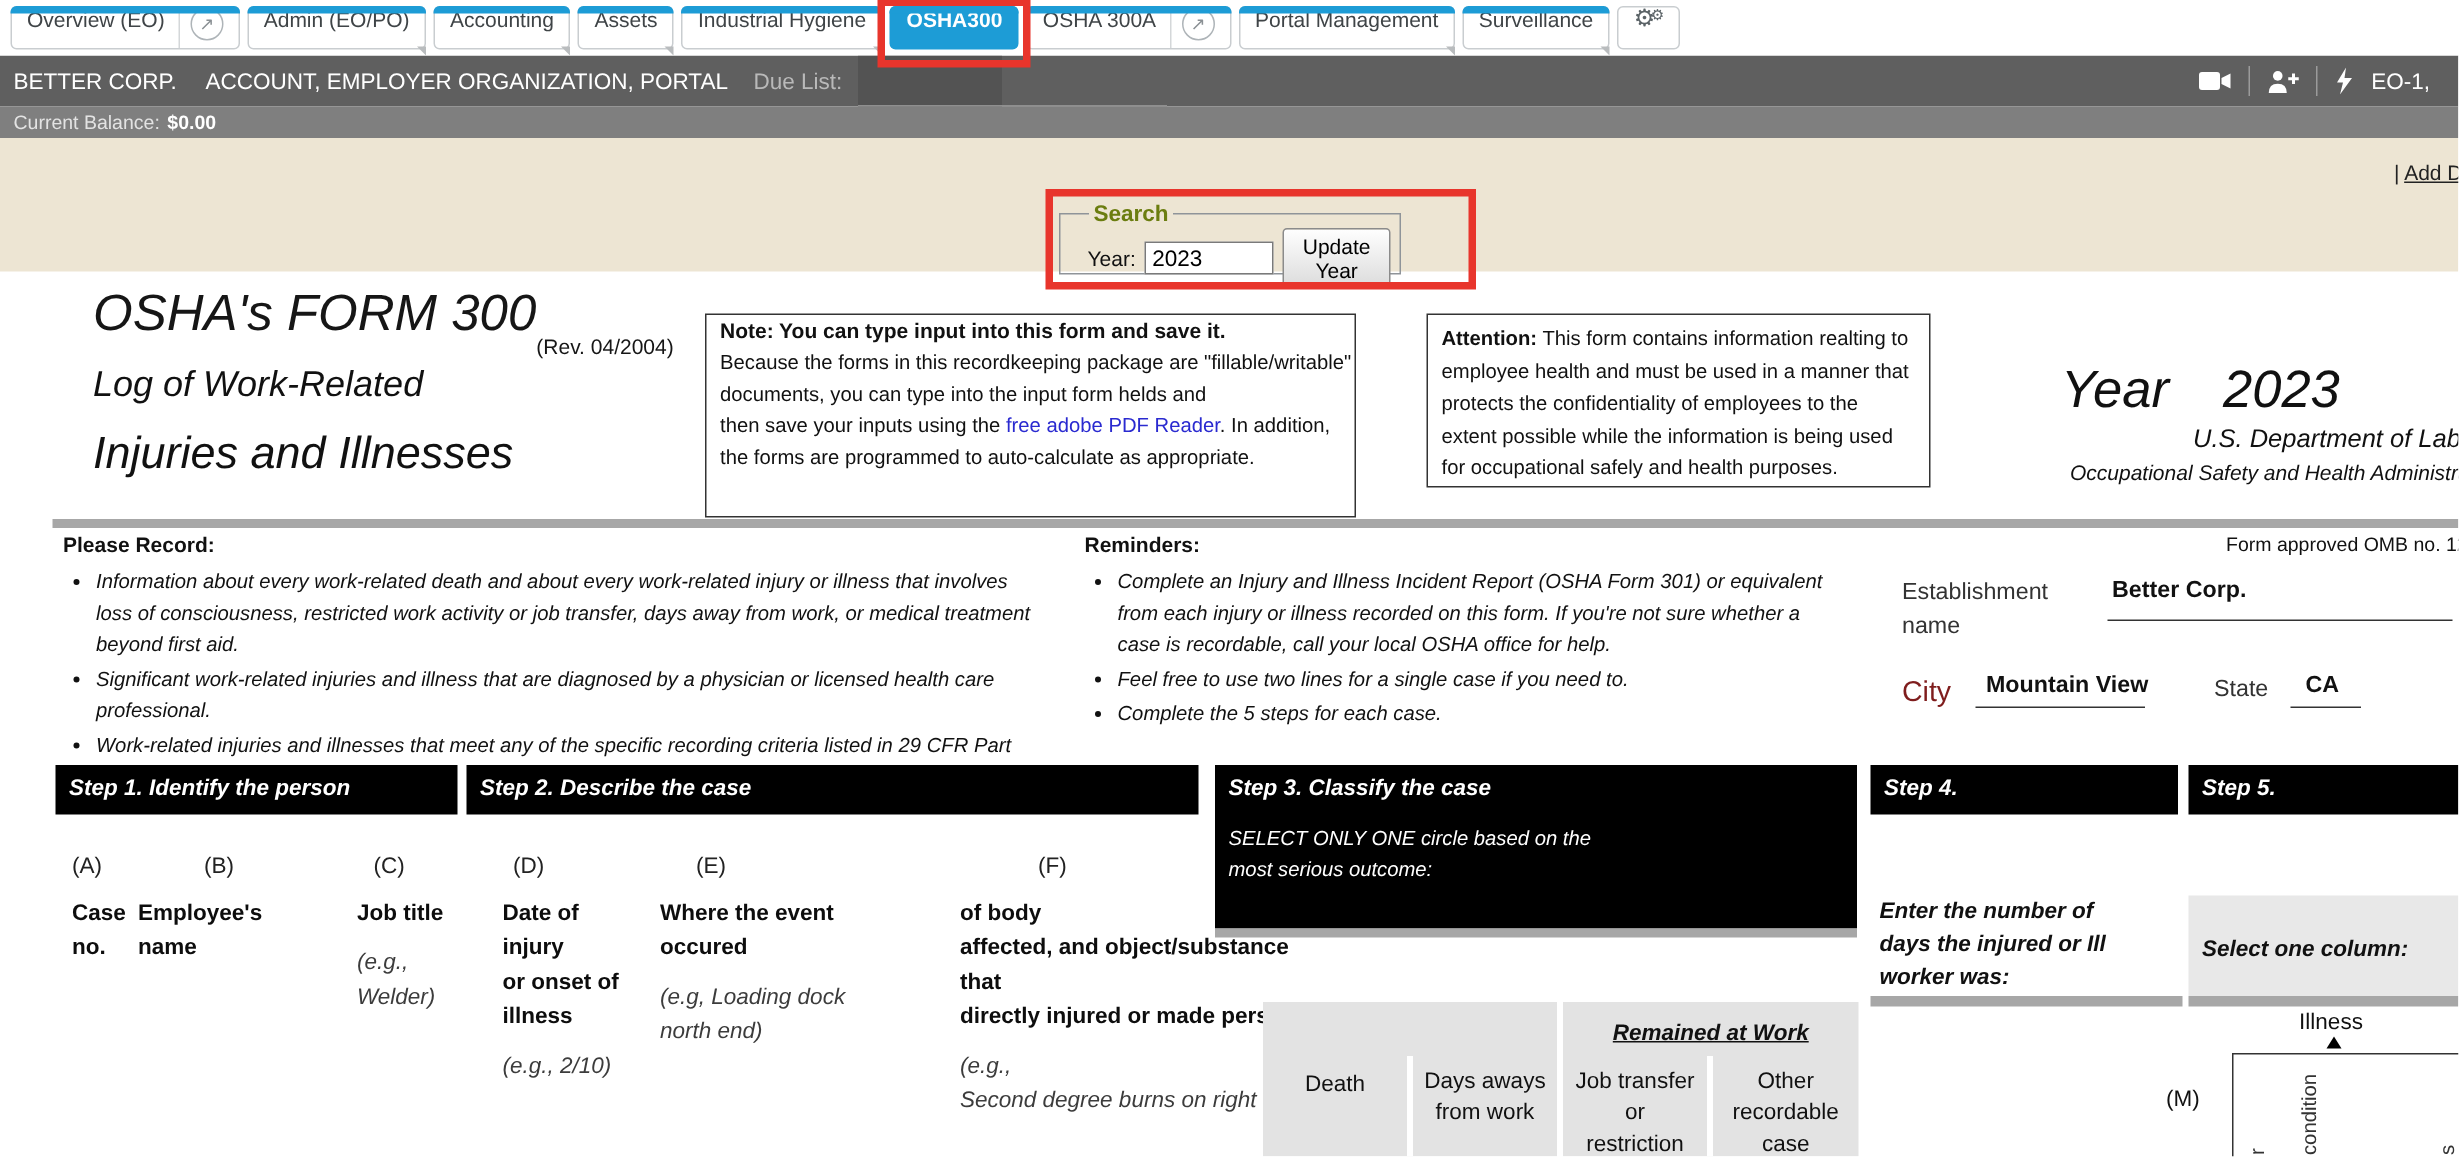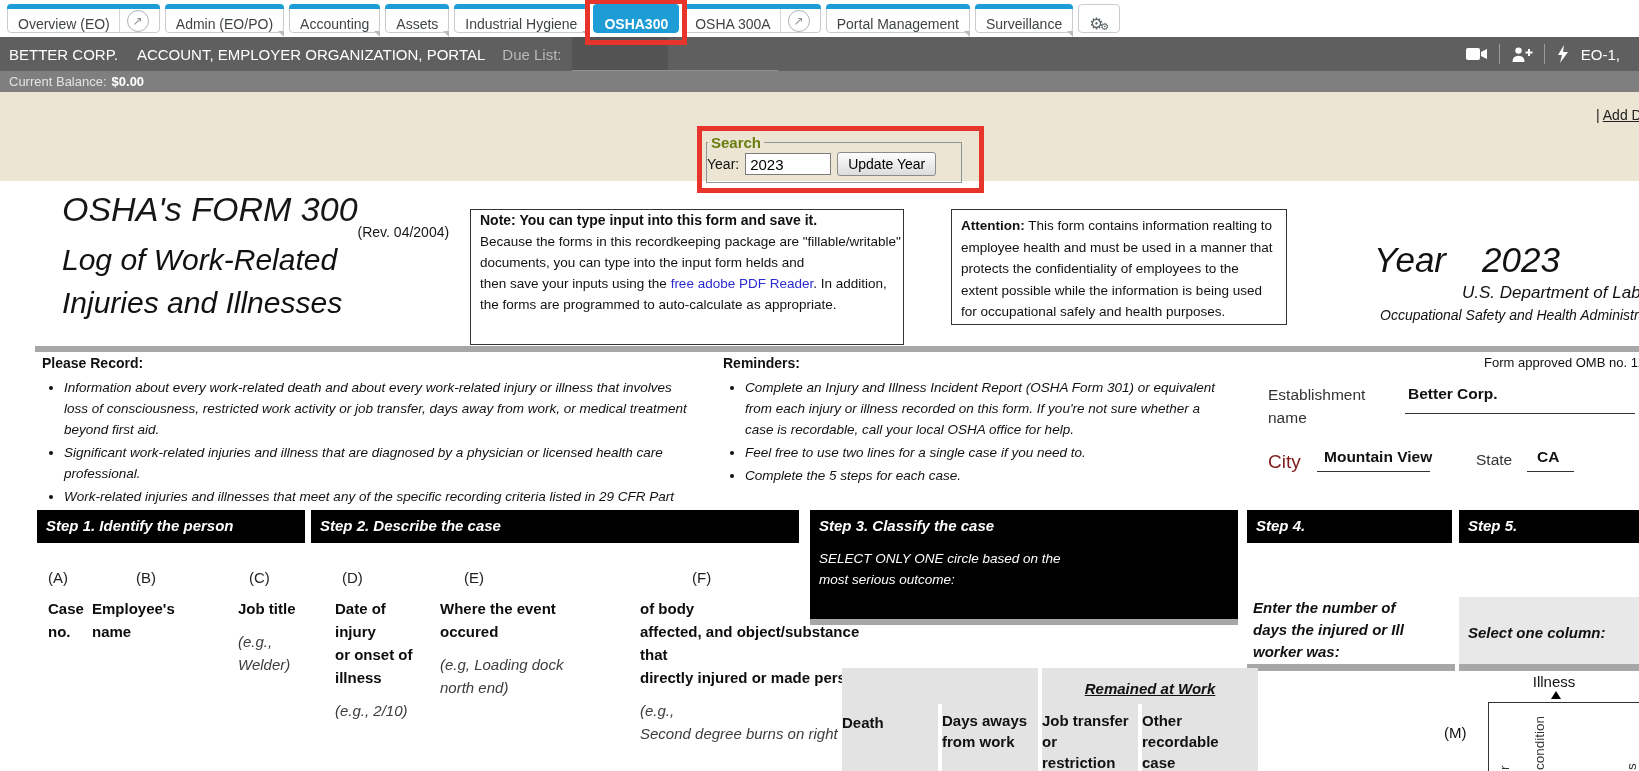--- a/index.html
+++ b/index.html
@@ -6,21 +6,21 @@
     --tabblue:#1d9cd6; --red:#e8352c; --green:#6b7d10; --link:#2a2ad0;
   }
   html,body{margin:0;padding:0}
   #screen{position:relative;width:1639px;height:771px;overflow:hidden;background:#fff;
           font-family:"Liberation Sans","DejaVu Sans",sans-serif;color:#111}
   .abs{position:absolute}
 
   
   .tabbar{position:absolute;left:0;top:0;width:100%;height:37px;background:#fff;
           display:flex;align-items:flex-start;gap:5px;padding:4px 0 0 7px;box-sizing:border-box;z-index:5}
-  .tab{position:relative;display:flex;align-items:flex-end;height:29px;border:1px solid #c9cdd0;
+  .tab{position:relative;display:flex;align-items:flex-start;height:29px;border:1px solid #c9cdd0;
        border-radius:4px;background:#fff;font-size:14px;color:#3f4447;padding:0 10px;
        box-sizing:border-box;cursor:pointer;white-space:nowrap}
   .tab::before{content:"";position:absolute;top:-1px;left:-1px;right:-1px;height:5px;
        background:var(--tabblue);border-radius:4px 4px 0 0}
   .tab.active{background:var(--tabblue);border-color:var(--tabblue);color:#fff;font-weight:bold}
   .tab.nobar::before{display:none}
   .vdiv{width:1px;align-self:stretch;background:#d4d7d9;margin-left:9px}
   .popout{width:20px;height:20px;border:1px solid #aeb4b8;border-radius:50%;display:flex;
           align-items:center;justify-content:center;font-size:12px;color:#8a9094;margin-left:7px}
   .fold{position:absolute;right:-1px;bottom:-5px;width:0;height:0;
@@ -43,36 +43,36 @@
   .icon-divider{width:1px;height:20px;background:#9b9b9b;margin:0 11px}
   .eo1{margin-left:12px;font-size:15px;color:#fff;white-space:nowrap}
   .balbar{position:absolute;left:0;top:71px;width:100%;height:21px;background:#7f7f7f;
           color:#e3e3e3;font-size:13px;display:flex;align-items:center;padding-left:9px;box-sizing:border-box}
   .balbar b{color:#fff;margin-left:5px}
 
   
   .beige{position:absolute;left:0;top:92px;width:100%;height:89px;background:#ede5d3}
   .addlink{position:absolute;left:1596px;top:107px;font-size:14px;color:#222;white-space:nowrap;z-index:2}
   .addlink .lnk{text-decoration:underline;cursor:pointer}
-  .searchfs{position:absolute;left:706px;top:134px;width:256px;height:49px;border:1px solid #8f9499;
-            margin:0;padding:0 6px 6px 0;box-sizing:border-box;z-index:3}
+  .searchfs{position:absolute;left:706px;top:134px;width:228px;height:49px;border:1px solid #8f9499;
+            margin:0;padding:0 6px 6px 18px;box-sizing:border-box;z-index:3}
   .searchfs legend{font-size:15px;font-weight:bold;color:var(--green);padding:0 3px;margin-left:1px}
   .searchrow{display:flex;align-items:center;gap:6px;margin-top:1px}
   .searchrow label{font-size:14px;color:#111}
   .searchrow input{width:86px;height:22px;border:1px solid #7a7a7a;font-size:15px;padding:0 4px;
                    font-family:"Liberation Sans",sans-serif;box-sizing:border-box}
   .searchrow button{font-size:14px;padding:3px 10px;border:1px solid #8b8b8b;border-radius:3px;
                     background:linear-gradient(#fefefe,#dcdcdc);font-family:"Liberation Sans",sans-serif;cursor:pointer}
   .frame-search{position:absolute;left:697px;top:126px;width:287px;height:67px;box-sizing:border-box;
                 border:5px solid var(--red);z-index:40;pointer-events:none}
 
   
   .ftitle{left:62px;top:190px;font-size:34px;font-style:italic;color:#161616;white-space:nowrap}
   .ftitle .rev{font-size:14px;font-style:normal;position:relative;top:16px}
-  .fsub1{left:62px;top:243px;font-size:30px;font-style:italic;white-space:nowrap}
+  .fsub1{left:62px;top:243px;font-size:24px;font-style:italic;white-space:nowrap}
   .fsub2{left:62px;top:286px;font-size:30px;font-style:italic;white-space:nowrap}
   .notebox{left:470px;top:209px;width:434px;height:136px;border:1px solid #333;background:#fff;
            padding:0 9px;box-sizing:border-box;font-size:13.5px;line-height:21px;white-space:nowrap;overflow:hidden}
   .notebox .t{font-weight:bold;font-size:14px}
   .notebox .lnk{color:var(--link);cursor:pointer}
   .attbox{left:951px;top:209px;width:336px;height:116px;border:1px solid #333;background:#fff;
           padding:5px 9px;box-sizing:border-box;font-size:13.5px;line-height:21.5px}
   .yearlbl{left:1374px;top:240px;font-size:35px;font-style:italic}
   .yearval{left:1482px;top:240px;font-size:35px;font-style:italic}
   .dept{left:1462px;top:283px;font-size:17px;font-style:italic;white-space:nowrap}
@@ -105,21 +105,21 @@
   .s4note{left:1253px;top:597px;font-weight:bold;font-style:italic;font-size:15px;line-height:22px}
   .s5box{left:1459px;top:597px;width:180px;height:67px;background:#e8e8e8;font-weight:bold;
          font-style:italic;font-size:15px;padding:27px 0 0 9px;box-sizing:border-box}
 
   .colletter{position:absolute;top:569px;font-size:15px;color:#222}
   .colhead{position:absolute;top:597px;font-size:15px;font-weight:bold;line-height:23px;color:#0d0d0d}
   .colhead .eg{font-weight:normal;font-style:italic;color:#3c3c3c;margin-top:10px}
 
   .clsbox{position:absolute;top:668px;height:103px;background:#e3e3e3}
   .clsdiv{position:absolute;top:36px;bottom:0;width:4px;background:#fff;left:96px}
-  .cell{position:absolute;text-align:left;font-weight:bold;font-size:15px;line-height:21px}
+  .cell{position:absolute;text-align:center;font-weight:normal;font-size:15px;line-height:21px}
   .raw{position:absolute;top:12px;left:0;width:100%;text-align:center;font-weight:bold;
        font-style:italic;font-size:15px;text-decoration:underline}
 
   .ill-label{left:1516px;top:673px;width:76px;text-align:center;font-size:15px}
   .ill-arrow{left:1551px;top:691px;width:0;height:0;border-left:5px solid transparent;
              border-right:5px solid transparent;border-bottom:8px solid #000}
   .ill-box{left:1488px;top:702px;width:250px;height:70px;border:1px solid #333;background:#fff}
   .m-label{left:1444px;top:724px;font-size:15px}
   .rot{position:absolute;transform:rotate(-90deg);transform-origin:0 0;font-size:13.5px;
        color:#333;white-space:nowrap}
@@ -351,21 +351,21 @@
   </div>
 
   <div class="clsbox" style="left:842px;width:196px">
     <div class="clsdiv"></div>
     <div class="cell" style="left:0;width:96px;top:44px">Death</div>
     <div class="cell" style="left:100px;width:96px;top:42px">
       <div>Days aways</div>
       <div>from work</div>
     </div>
   </div>
-  <div class="clsbox" style="left:1042px;width:216px">
+  <div class="clsbox" style="left:1042px;width:197px">
     <div class="raw">Remained at Work</div>
     <div class="clsdiv"></div>
     <div class="cell" style="left:0;width:96px;top:42px">
       <div>Job transfer</div>
       <div>or</div>
       <div>restriction</div>
     </div>
     <div class="cell" style="left:100px;width:97px;top:42px">
       <div>Other</div>
       <div>recordable</div>

